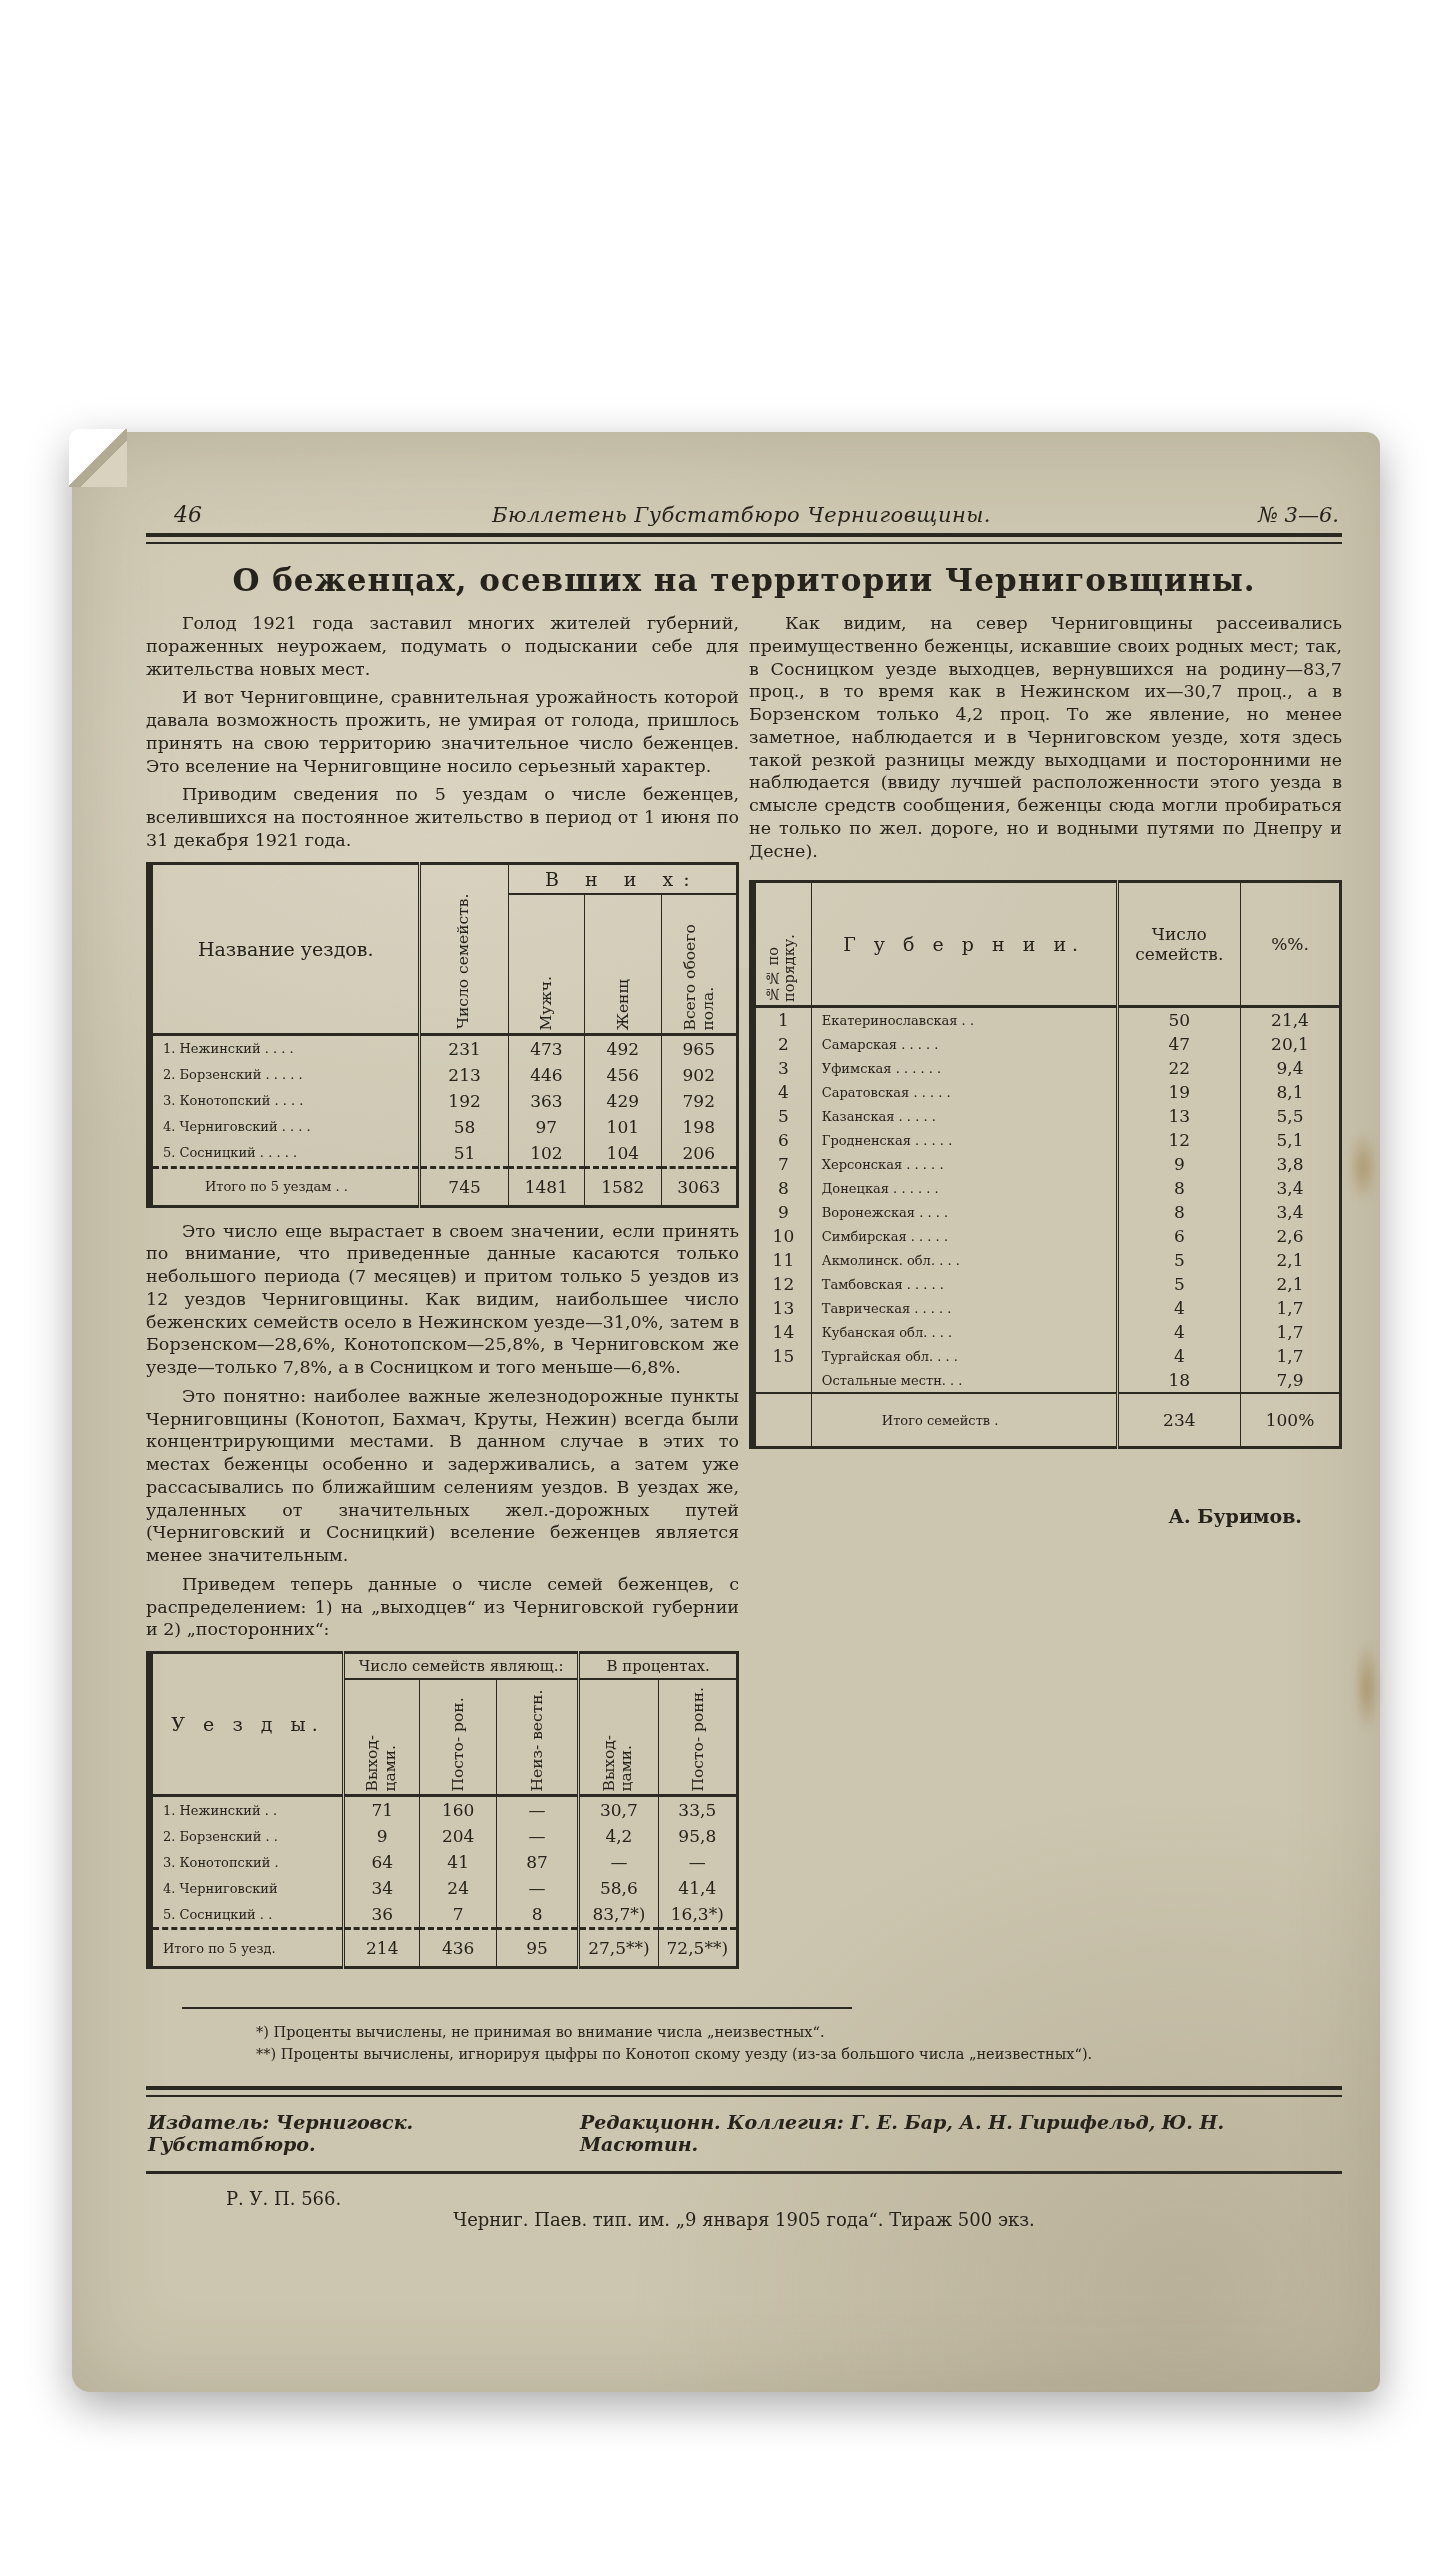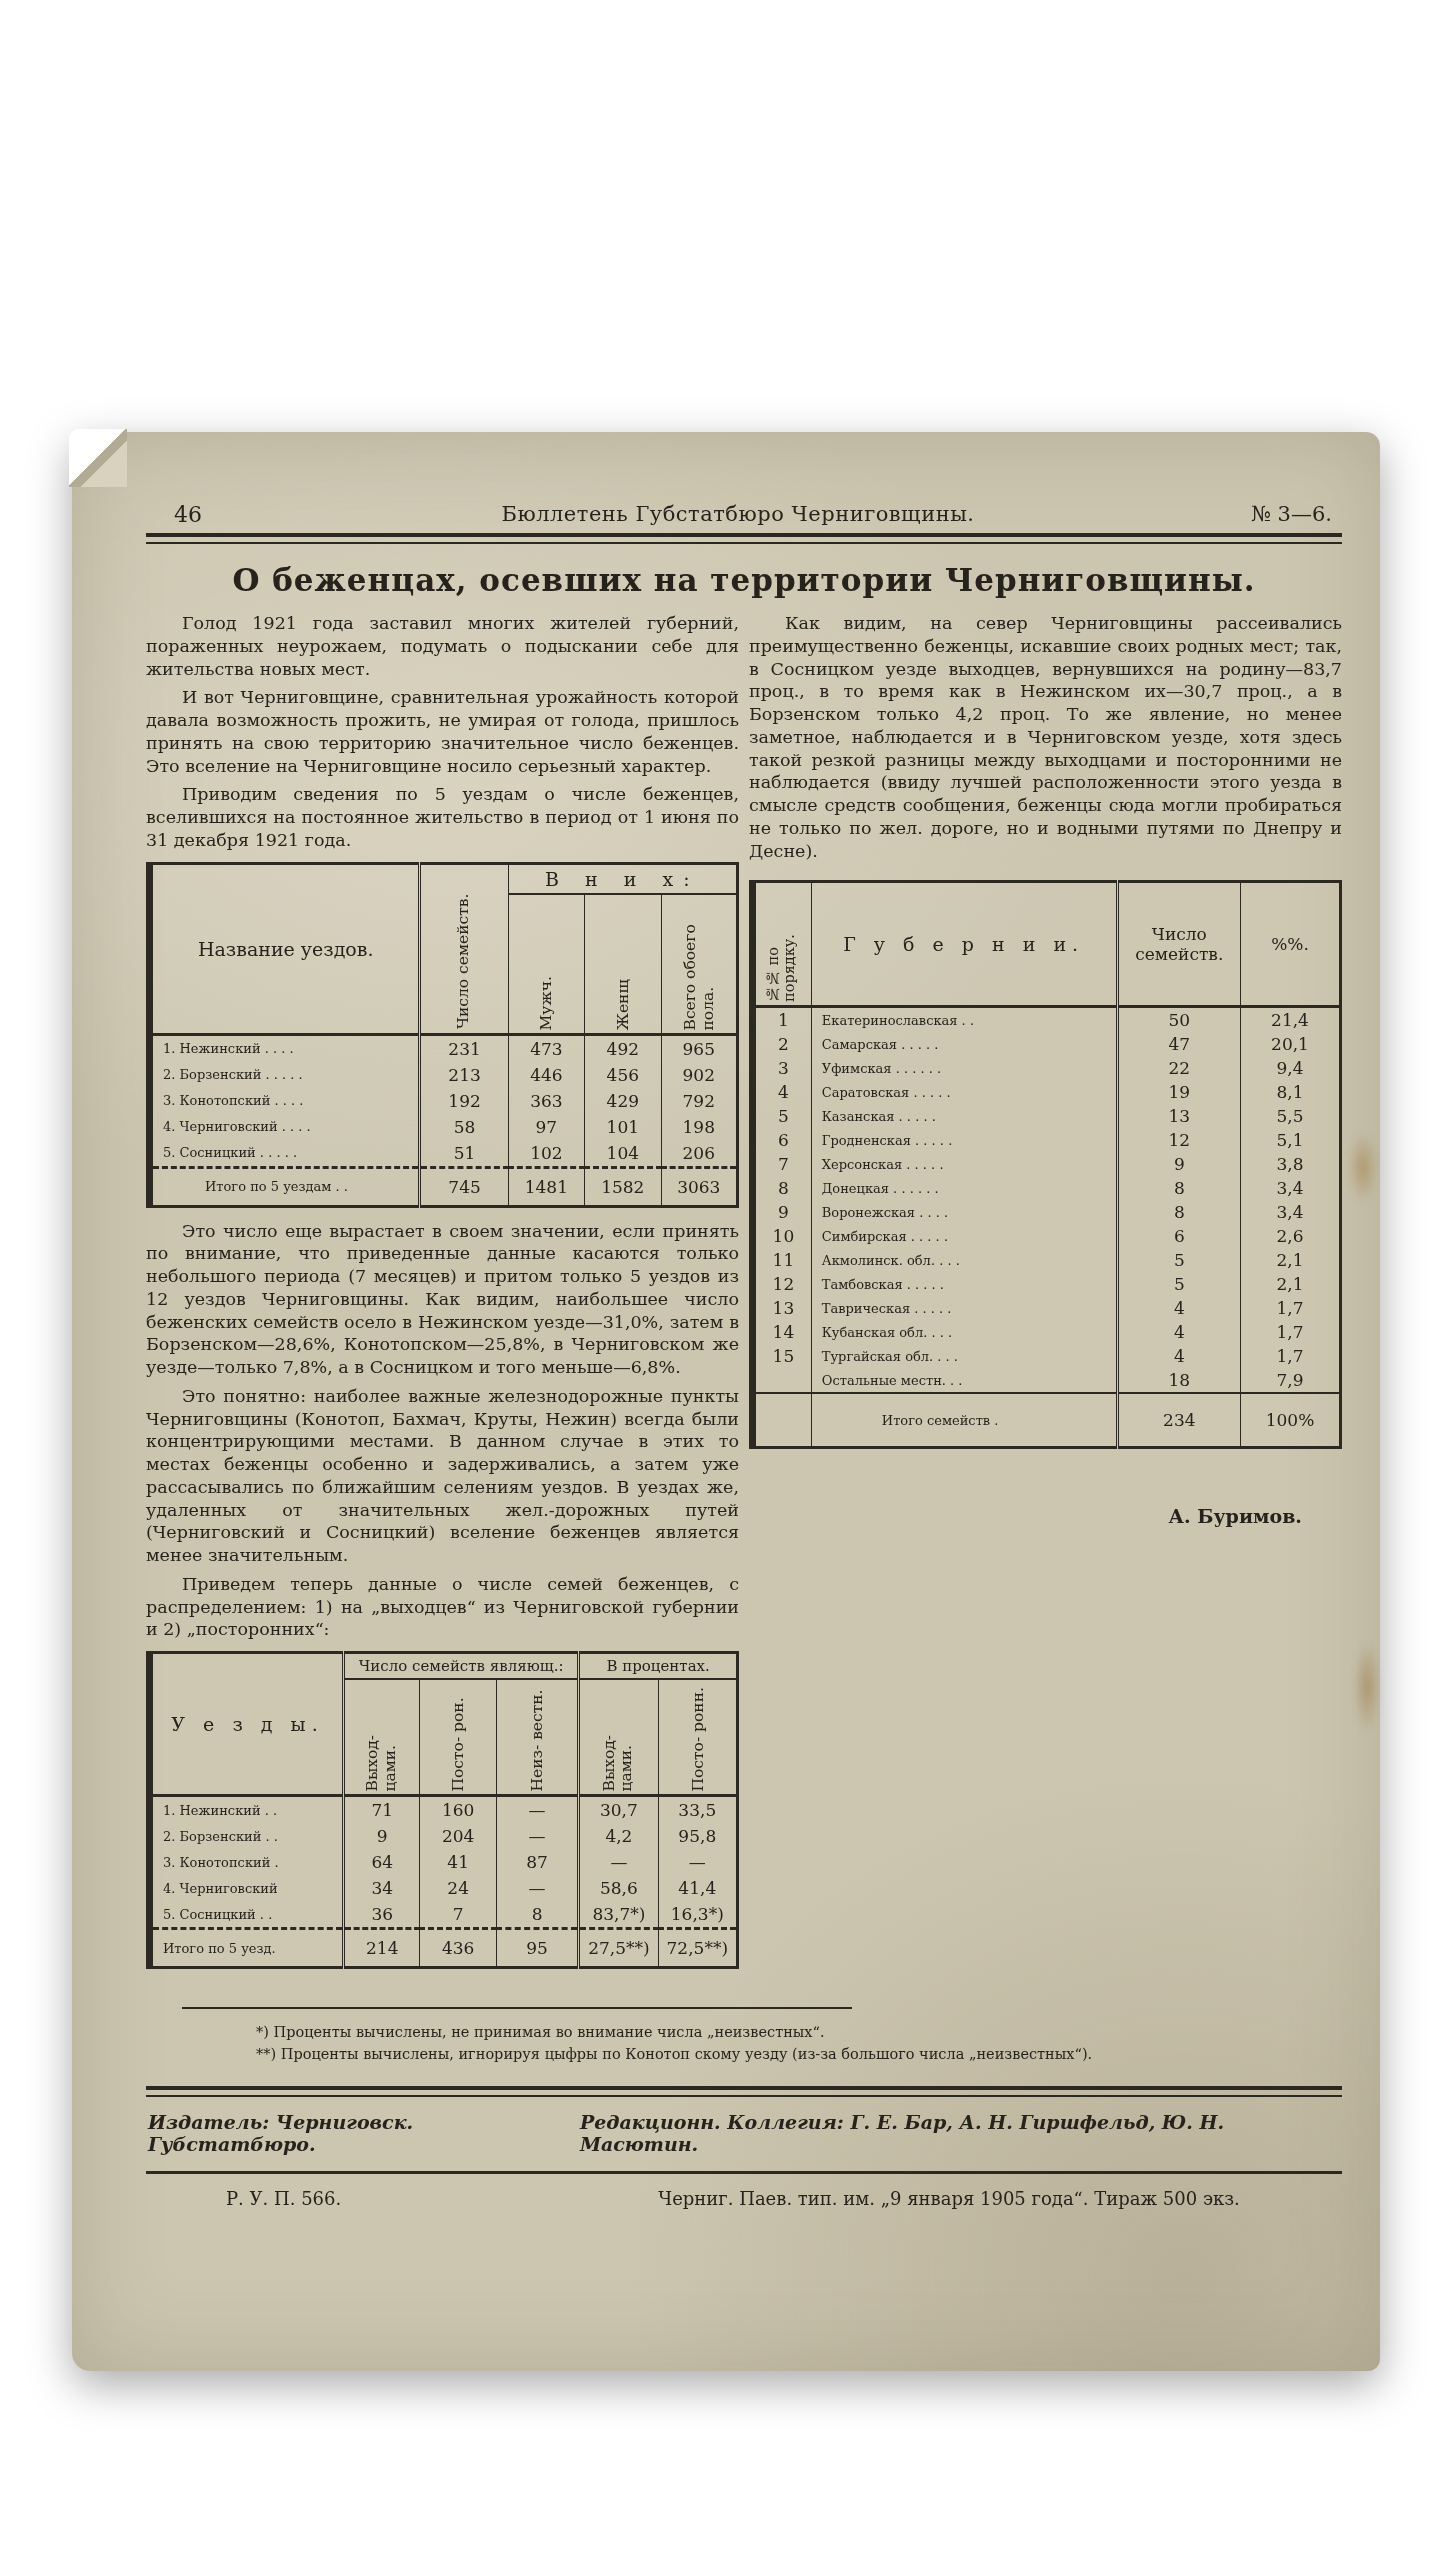--- a/index.html
+++ b/index.html
@@ -22,21 +22,21 @@
   .curl{
     position:absolute;top:-3px;left:-3px;width:58px;height:58px;
     background:linear-gradient(135deg,#ffffff 0 49%,#b3aa93 49% 60%,#d8d2bf 60% 100%);
     border-radius:10px 0 0 0;
   }
   .stain{position:absolute;filter:blur(3px);}
   .stain.s1{right:2px;top:700px;width:30px;height:70px;background:radial-gradient(closest-side,rgba(160,126,66,.55),rgba(160,126,66,0));}
   .stain.s2{right:0px;top:1210px;width:26px;height:90px;background:radial-gradient(closest-side,rgba(150,114,55,.5),rgba(150,114,55,0));}
 
   
-  .masthead{display:flex;align-items:flex-start;font-size:21px;margin:0 10px 6px 28px;}
+  .masthead{display:flex;align-items:flex-end;font-size:21px;margin:0 3px 6px 28px;font-style:italic;}
   .mh-page{width:120px;font-size:22px;}
   .mh-title{flex:1;text-align:center;letter-spacing:.5px;}
   .mh-issue{width:150px;text-align:right;}
   .rule2{border-top:4px solid #2b2822;border-bottom:2px solid #2b2822;height:5px;}
   .rule1{border-top:3px solid #2b2822;height:0;}
 
   h1.article-title{
     font-size:31px;margin:18px 0 14px 0;text-align:center;font-weight:bold;letter-spacing:1px;
   }
 
@@ -67,21 +67,21 @@
   .t3 .vert{height:112px;font-size:14.5px;}
   .t3 td{padding:2px 5px;}
   .t3 tfoot tr{border-top:2px solid #2c2922;}
   .t3 tfoot td{padding:16px 5px;}
   .spaced{letter-spacing:6px;}
 
   
   .fn-rule{width:56%;border-top:2px solid #2b2822;margin:26px 0 14px 36px;}
   .footnote{font-size:14.5px;line-height:1.35;margin:0 0 2px 110px;}
   .pubrow{display:flex;justify-content:space-between;font-weight:bold;font-size:19px;margin:14px 6px 12px 2px;font-style:italic;}
-  .printrow{display:flex;font-size:18px;margin:14px 0 12px 0;}
+  .printrow{display:flex;font-size:18px;margin:14px 0 12px 0;flex-direction:column;}
   .print-code{margin-left:80px;width:330px;}
   .print-info{flex:1;text-align:center;}
   .mt18{margin-top:18px;}
   .sig{ text-align:right;font-weight:bold;font-size:19px;margin:56px 40px 0 0;}
 </style>
 </head>
 <body>
 
 <div class="sheet">
   <div class="curl"></div>

